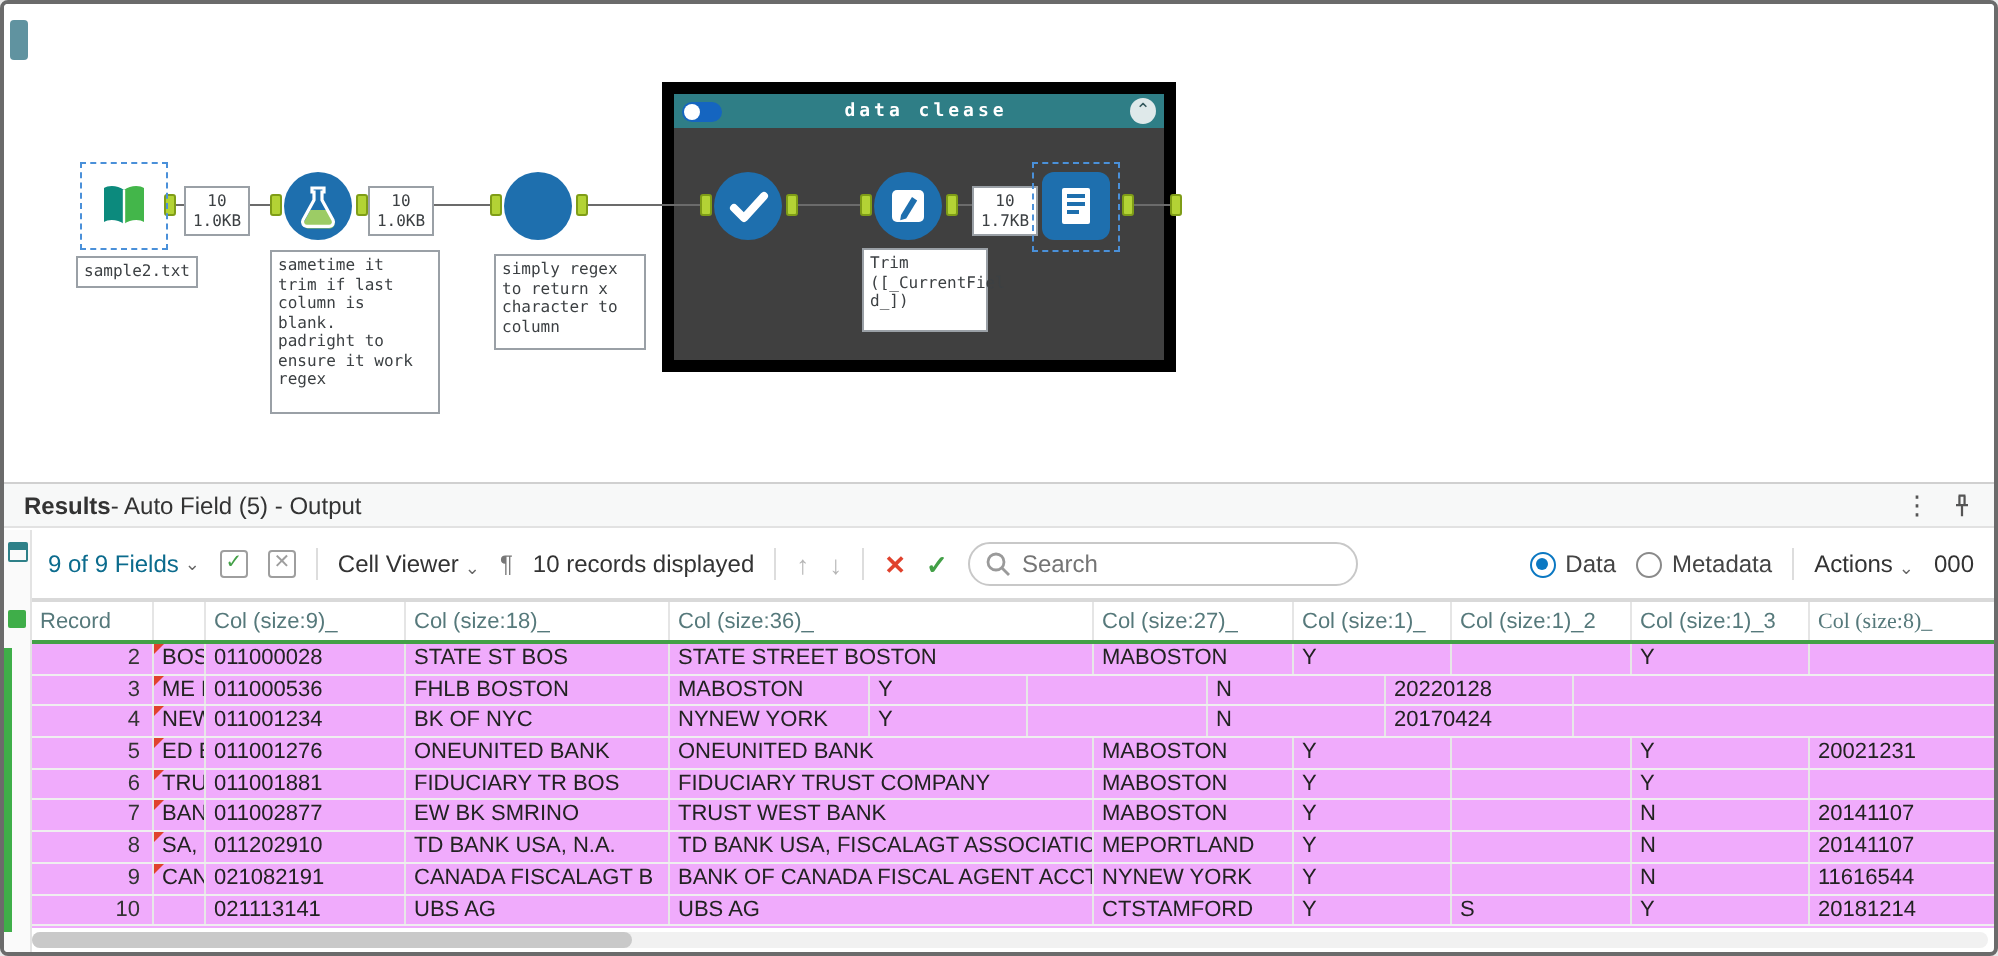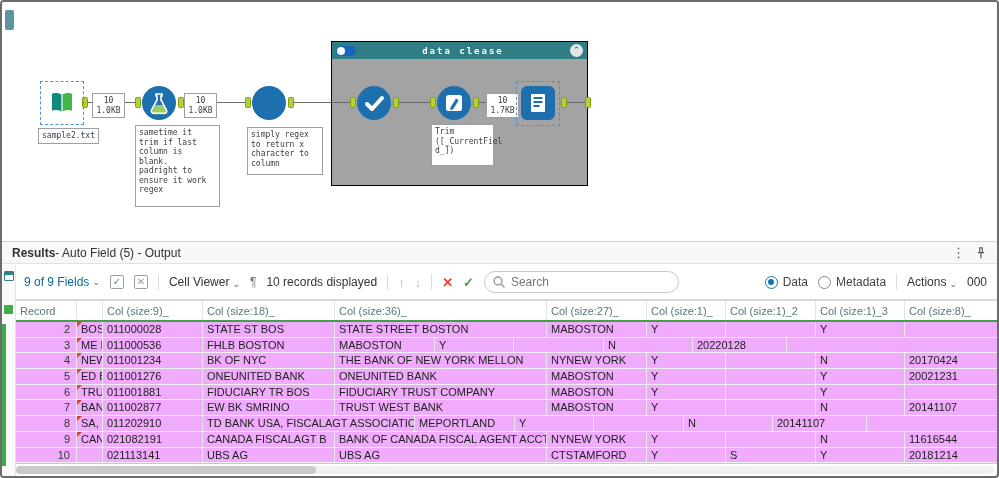--- a/index.html
+++ b/index.html
@@ -14,21 +14,21 @@
   .corner-frag { position:absolute; left:3px; top:8px; width:9px; height:20px; background:#44808f; border-radius:2px; opacity:.85; }
   .wires { position:absolute; left:0; top:0; }
   .anchor { position:absolute; width:6px; height:11px; background:#b3d335; border:1px solid #7f9d17; border-radius:1.5px; }
   .tool-circle { position:absolute; width:34px; height:34px; border-radius:50%; background:#1e6fae; display:flex; align-items:center; justify-content:center; }
   .tool-tile { position:absolute; width:38px; height:38px; background:#fff; display:flex; align-items:center; justify-content:center; }
   .browse-tile { position:absolute; width:34px; height:34px; background:#1e6fae; border-radius:6px; display:flex; align-items:center; justify-content:center; }
   .sel { position:absolute; border:1px dashed #4a90d9; }
   .tbox { position:absolute; background:#fff; border:1px solid #9aa0a6; font:8px "DejaVu Sans Mono", monospace; color:#3c4043; padding:2px 3px; line-height:9.5px; }
   .center { text-align:center; }
   .prewrap { white-space:pre-line; }
-  .container-box { position:absolute; background:#a3a3a3; border:1px solid #000000; }
+  .container-box { position:absolute; background:#404040; border:6px solid #000000; }
   .container-header { height:17px; background:#2f7e86; display:flex; align-items:center; padding:0 4px; }
   .toggle { width:20px; height:10px; border-radius:5px; background:#1565c0; position:relative; flex:0 0 auto; }
   .toggle .knob { position:absolute; left:1px; top:1px; width:8px; height:8px; border-radius:50%; background:#fff; }
   .ctitle { flex:1; text-align:center; color:#fff; font:bold 9px "DejaVu Sans Mono", monospace; letter-spacing:2px; }
   .collapse { width:13px; height:13px; border-radius:50%; background:#dfe9ea; color:#33575c; font-size:9px; line-height:13px; text-align:center; flex:0 0 auto; }
   
   .rheader { position:absolute; top:239px; left:0; right:0; height:23px; background:#f7f8f8;
     border-top:1px solid #d0d0d0; border-bottom:1px solid #e2e2e2;
     display:flex; align-items:center; padding:0 10px; font-size:12px; color:#333; }
   .rheader .bold { font-weight:bold; }
@@ -238,21 +238,21 @@
     <div class="ghead">
         <div class="hcell" style="width: 61px;">Record</div>
         <div class="hcell" style="width: 26px;"></div>
         <div class="hcell" style="width: 100px;">Col (size:9)_</div>
         <div class="hcell" style="width: 132px;">Col (size:18)_</div>
         <div class="hcell" style="width: 212px;">Col (size:36)_</div>
         <div class="hcell" style="width: 100px;">Col (size:27)_</div>
         <div class="hcell" style="width: 79px;">Col (size:1)_</div>
         <div class="hcell" style="width: 90px;">Col (size:1)_2</div>
         <div class="hcell" style="width: 89px;">Col (size:1)_3</div>
-        <div class="hcell" style="width: 94px;">Col (size:8)_</div>
+        <div class="hcell" style="width: 94px; font-family: Liberation Serif, serif;">Col (size:8)_</div>
       </div>
     <div class="gbody">
         <div class="grow">
           <div class="gcell rec" style="width: 61px;"><span>2</span></div>
           <div class="gcell" style="width: 26px;"><span>BOST…</span><span class="flag"></span></div>
           <div class="gcell" style="width: 100px;"><span>011000028</span></div>
           <div class="gcell" style="width: 132px;"><span>STATE ST BOS</span></div>
           <div class="gcell" style="width: 212px;"><span>STATE STREET BOSTON</span></div>
           <div class="gcell" style="width: 100px;"><span>MABOSTON</span></div>
           <div class="gcell" style="width: 79px;"><span>Y</span></div>
@@ -269,21 +269,20 @@
           <div class="gcell" style="width: 79px;"><span>Y</span></div>
           <div class="gcell" style="width: 90px;"><span></span></div>
           <div class="gcell" style="width: 89px;"><span>N</span></div>
           <div class="gcell" style="width: 94px;"><span>20220128</span></div>
         </div>
         <div class="grow">
           <div class="gcell rec" style="width: 61px;"><span>4</span></div>
           <div class="gcell" style="width: 26px;"><span>NEW Y…</span><span class="flag"></span></div>
           <div class="gcell" style="width: 100px;"><span>011001234</span></div>
           <div class="gcell" style="width: 132px;"><span>BK OF NYC</span></div>
-          <div class="gcell" style="width: 212px;"><span>THE BANK OF NEW YORK MELLON</span></div>
           <div class="gcell" style="width: 100px;"><span>NYNEW YORK</span></div>
           <div class="gcell" style="width: 79px;"><span>Y</span></div>
           <div class="gcell" style="width: 90px;"><span></span></div>
           <div class="gcell" style="width: 89px;"><span>N</span></div>
           <div class="gcell" style="width: 94px;"><span>20170424</span></div>
         </div>
         <div class="grow">
           <div class="gcell rec" style="width: 61px;"><span>5</span></div>
           <div class="gcell" style="width: 26px;"><span>ED BA…</span><span class="flag"></span></div>
           <div class="gcell" style="width: 100px;"><span>011001276</span></div>
@@ -316,20 +315,21 @@
           <div class="gcell" style="width: 100px;"><span>MABOSTON</span></div>
           <div class="gcell" style="width: 79px;"><span>Y</span></div>
           <div class="gcell" style="width: 90px;"><span></span></div>
           <div class="gcell" style="width: 89px;"><span>N</span></div>
           <div class="gcell" style="width: 94px;"><span>20141107</span></div>
         </div>
         <div class="grow">
           <div class="gcell rec" style="width: 61px;"><span>8</span></div>
           <div class="gcell" style="width: 26px;"><span>SA, NA…</span><span class="flag"></span></div>
           <div class="gcell" style="width: 100px;"><span>011202910</span></div>
+          <div class="gcell" style="width: 132px;"><span>TD BANK USA, N.A.</span></div>
           <div class="gcell" style="width: 212px;"><span>TD BANK USA, FISCALAGT ASSOCIATION</span></div>
           <div class="gcell" style="width: 100px;"><span>MEPORTLAND</span></div>
           <div class="gcell" style="width: 79px;"><span>Y</span></div>
           <div class="gcell" style="width: 90px;"><span></span></div>
           <div class="gcell" style="width: 89px;"><span>N</span></div>
           <div class="gcell" style="width: 94px;"><span>20141107</span></div>
         </div>
         <div class="grow">
           <div class="gcell rec" style="width: 61px;"><span>9</span></div>
           <div class="gcell" style="width: 26px;"><span>CAN…</span><span class="flag"></span></div>

